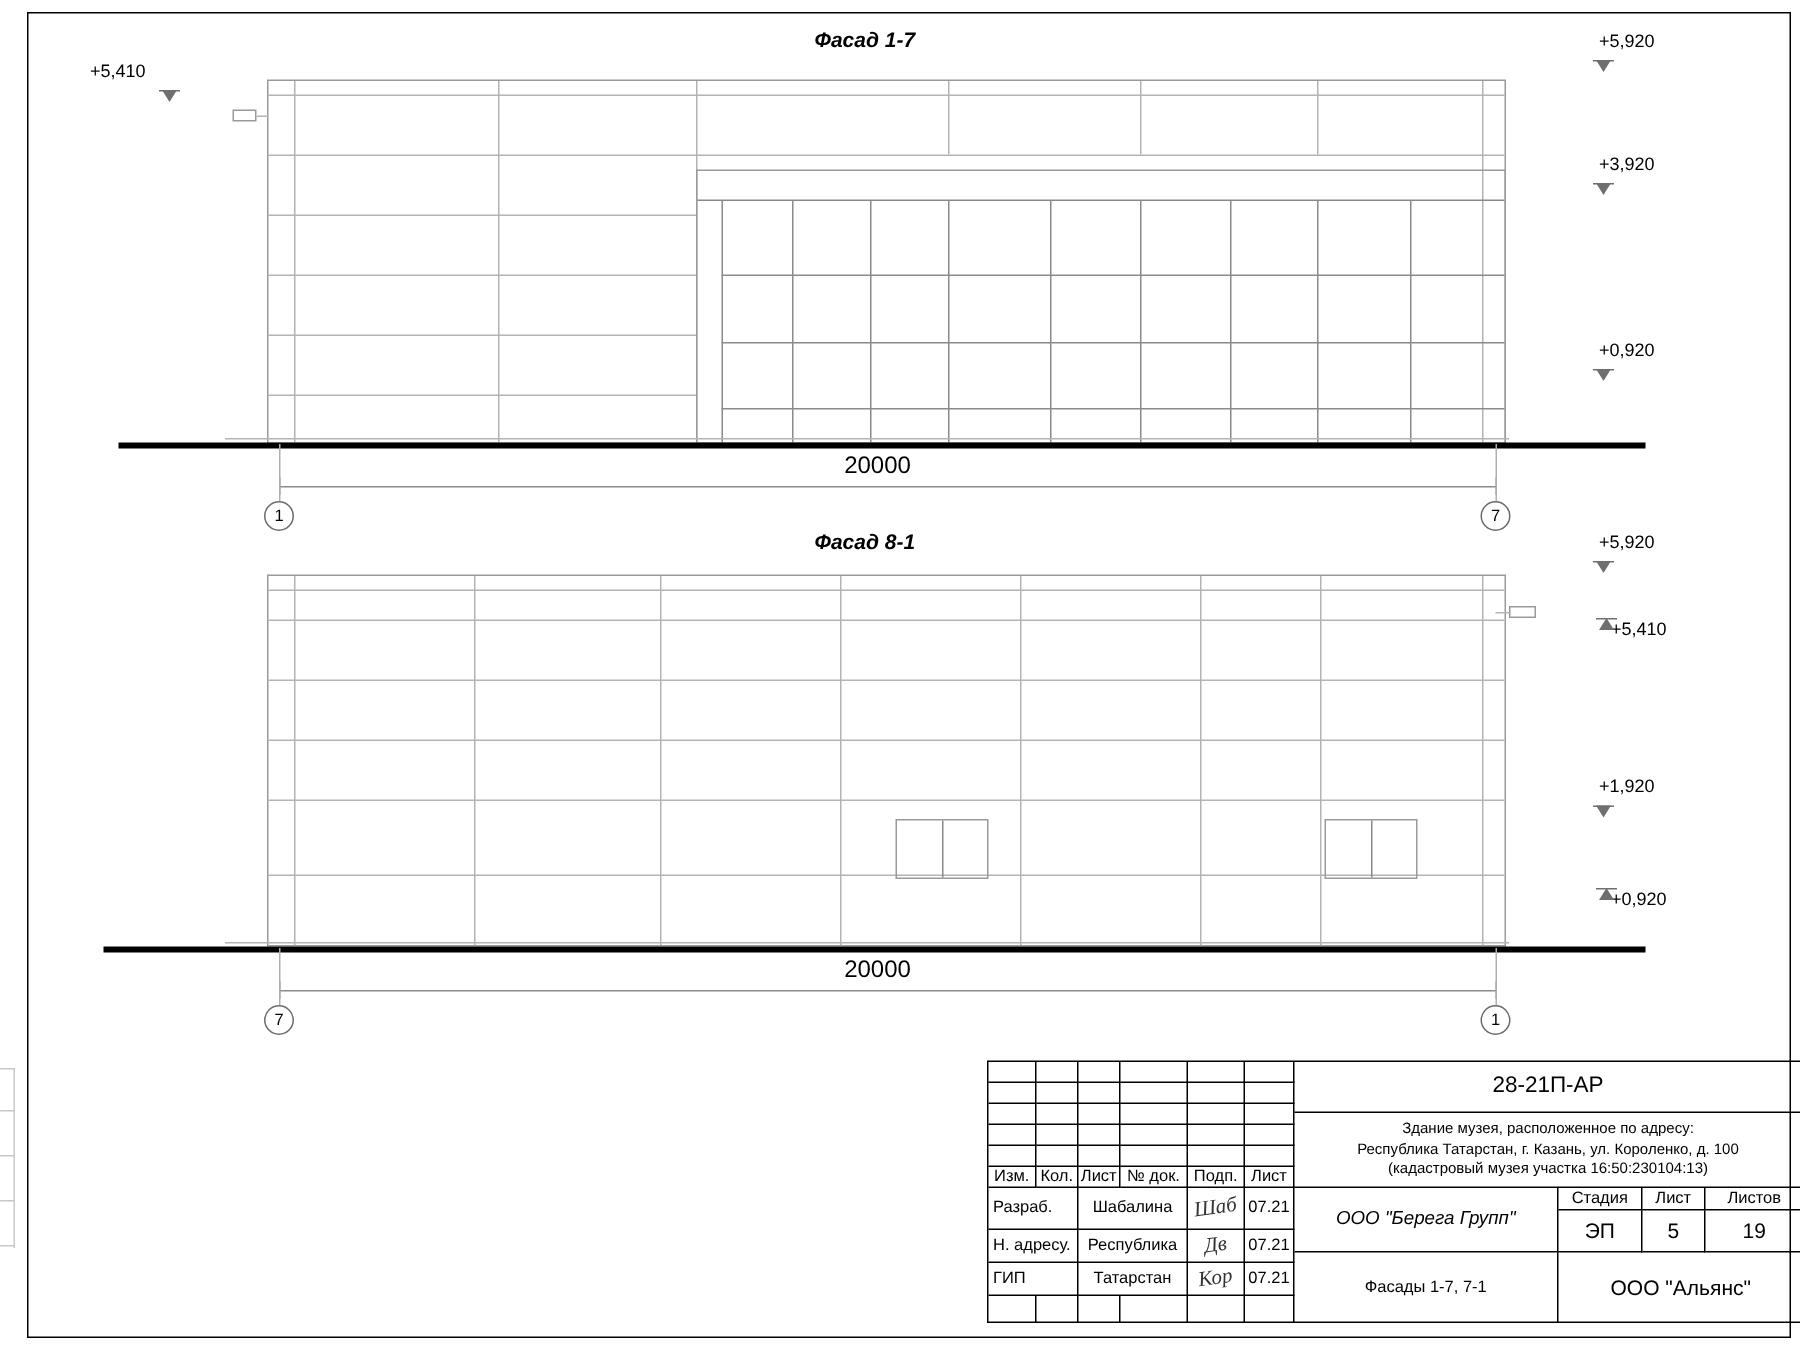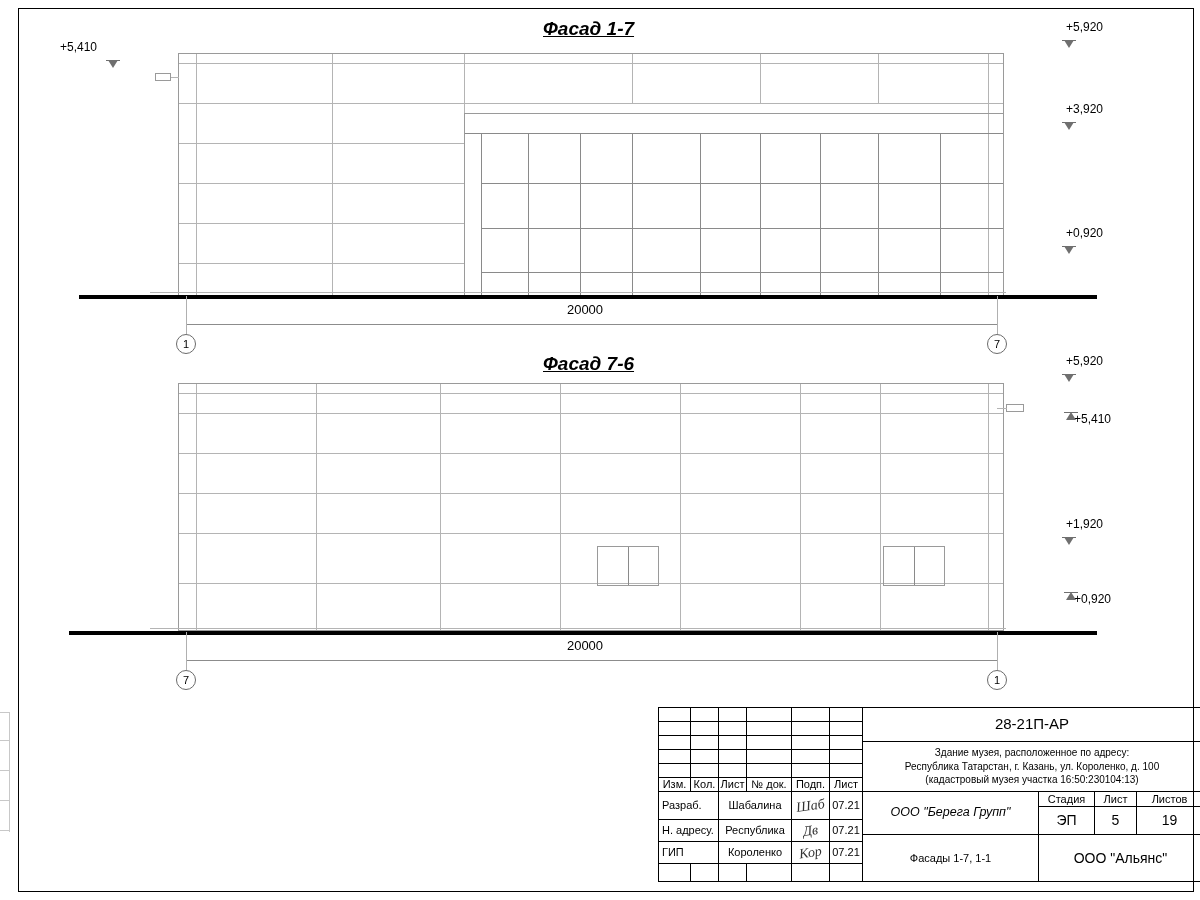--- a/index.html
+++ b/index.html
@@ -21,24 +21,23 @@
   .frame-border {
     position: absolute;
     border: 1px solid #000000;
     box-sizing: border-box;
   }
 
   
   .drawing { position: absolute; }
   .title-elev {
     position: absolute;
-    font-size: 19px;
+    font-size: 14px;
     font-style: italic;
     font-weight: bold;
-    text-decoration: underline;
     white-space: nowrap;
   }
   .ground-line {
     position: absolute;
     background: #000000;
     height: 4px;
   }
   .facade-box {
     position: absolute;
     border: 1px solid #9a9a9a;
@@ -58,21 +57,21 @@
   .vline-d { position: absolute; width: 1px; background: #8a8a8a; }
 
   
   .dim-line {
     position: absolute;
     height: 1px;
     background: #8c8c8c;
   }
   .dim-text {
     position: absolute;
-    font-size: 13px;
+    font-size: 16px;
     text-align: center;
     white-space: nowrap;
   }
   .dim-tick {
     position: absolute;
     width: 1px;
     height: 12px;
     background: #8c8c8c;
   }
   .axis-bubble {
@@ -241,21 +240,21 @@
 
   <div class="dim-text" style="left:525px; top:302px; width:120px;">20000</div>
   <div class="dim-line" style="left:186px; top:324px; width:812px;"></div>
   <div class="dim-tick" style="left:186px; top:318px;"></div>
   <div class="dim-tick" style="left:997px; top:318px;"></div>
   <div class="axis-stem" style="left:186px; top:296px; height:38px;"></div>
   <div class="axis-stem" style="left:997px; top:296px; height:38px;"></div>
   <div class="axis-bubble" style="left:176px; top:334px;">1</div>
   <div class="axis-bubble" style="left:987px; top:334px;">7</div>
 
-  <div class="title-elev" style="left:543px; top:353px;">Фасад 7-6</div>
+  <div class="title-elev" style="left:543px; top:353px;">Фасад 8-1</div>
 
   <div class="drawing" style="left:0; top:0; width:1200px; height:700px;">
 
     <div class="facade-box" style="left:178px; top:383px; width:826px; height:248px;"></div>
 
     <div class="hline" style="left:179px; top:393px; width:824px;"></div>
     <div class="hline" style="left:179px; top:413px; width:824px;"></div>
     <div class="hline" style="left:179px; top:453px; width:824px;"></div>
     <div class="hline" style="left:179px; top:493px; width:824px;"></div>
     <div class="hline" style="left:179px; top:533px; width:824px;"></div>
@@ -360,21 +359,21 @@
     <div class="cell" style="left:171px; top:84px; width:33px; height:28px;">07.21</div>
 
     <div class="cell left" style="left:0px;  top:112px; width:60px; height:22px;">Н. адресу.</div>
     <div class="cell" style="left:60px; top:112px; width:73px; height:22px;">Республика</div>
     <div class="cell" style="left:133px; top:112px; width:38px; height:22px;">
       <span class="sig">Дв</span>
     </div>
     <div class="cell" style="left:171px; top:112px; width:33px; height:22px;">07.21</div>
 
     <div class="cell left" style="left:0px;  top:134px; width:60px; height:22px;">ГИП</div>
-    <div class="cell" style="left:60px; top:134px; width:73px; height:22px;">Короленко</div>
+    <div class="cell" style="left:60px; top:134px; width:73px; height:22px;">Татарстан</div>
     <div class="cell" style="left:133px; top:134px; width:38px; height:22px;">
       <span class="sig">Кор</span>
     </div>
     <div class="cell" style="left:171px; top:134px; width:33px; height:22px;">07.21</div>
 
     <div class="cell noborder-b" style="left:0px;   top:156px; width:32px; height:18px;"></div>
     <div class="cell noborder-b" style="left:32px;  top:156px; width:28px; height:18px;"></div>
     <div class="cell noborder-b" style="left:60px;  top:156px; width:28px; height:18px;"></div>
     <div class="cell noborder-b" style="left:88px;  top:156px; width:45px; height:18px;"></div>
     <div class="cell noborder-b" style="left:133px; top:156px; width:38px; height:18px;"></div>
@@ -391,19 +390,19 @@
     <div class="cell" style="left:380px; top:84px; width:56px; height:15px;">Стадия</div>
     <div class="cell" style="left:436px; top:84px; width:42px; height:15px;">Лист</div>
     <div class="cell noborder-r" style="left:478px; top:84px; width:65px; height:15px;">Листов</div>
 
     <div class="cell stamp-num" style="left:380px; top:99px; width:56px; height:28px;">ЭП</div>
     <div class="cell stamp-num" style="left:436px; top:99px; width:42px; height:28px;">5</div>
     <div class="cell stamp-num noborder-r" style="left:478px; top:99px; width:65px; height:28px;">19</div>
 
     <div class="cell stamp-org" style="left:204px; top:84px; width:176px; height:43px;">ООО "Берега Групп"</div>
 
-    <div class="cell noborder-b" style="left:204px; top:127px; width:176px; height:47px;">Фасады 1-7, 1-1</div>
+    <div class="cell noborder-b" style="left:204px; top:127px; width:176px; height:47px;">Фасады 1-7, 7-1</div>
 
     <div class="cell stamp-org2 noborder-b noborder-r" style="left:380px; top:127px; width:163px; height:47px;">ООО "Альянс"</div>
 
   </div>
 
 </div>
 
 </body></html>

